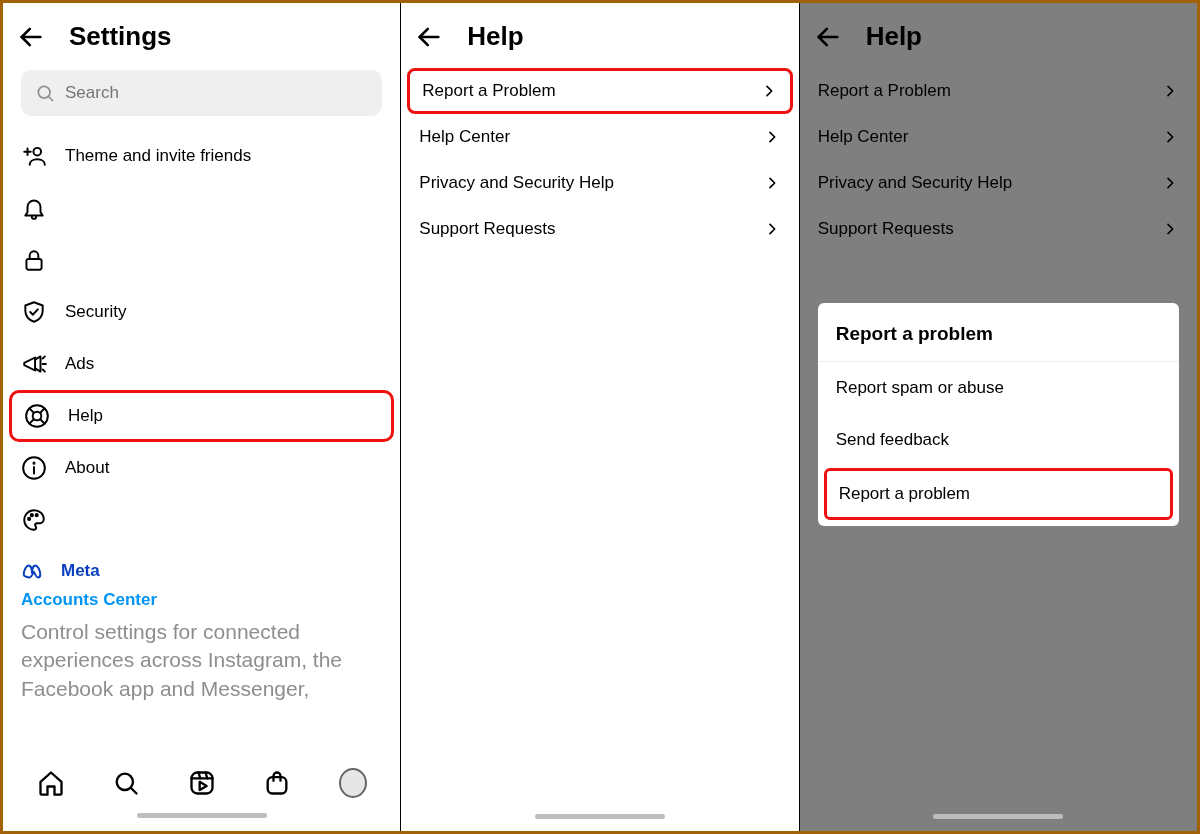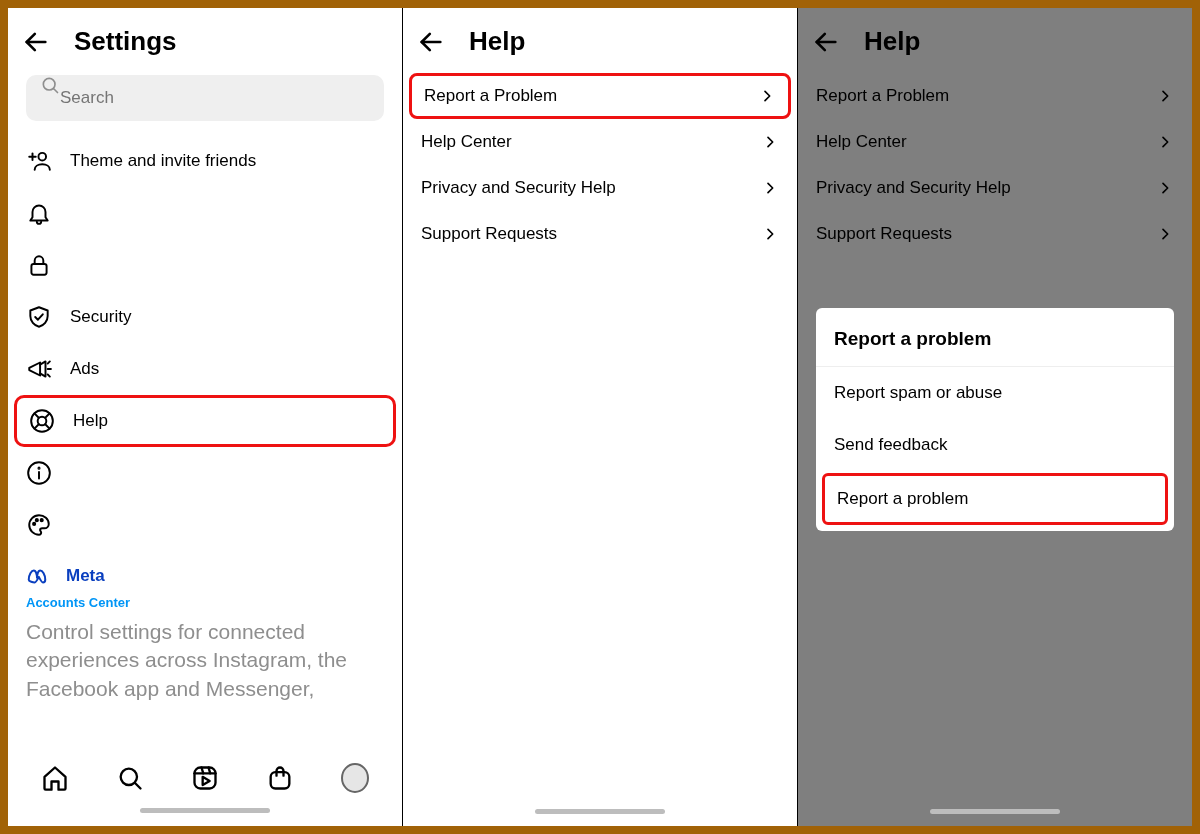--- a/index.html
+++ b/index.html
@@ -1,36 +1,36 @@
 <!DOCTYPE html>
 <html><head>
 <meta charset="utf-8">
 <style>
   * { box-sizing: border-box; margin: 0; padding: 0; }
   body { font-family: -apple-system, BlinkMacSystemFont, "Segoe UI", Helvetica, Arial, sans-serif; background:#fff; }
-  .frame { width:1200px; height:834px; border:8px solid #a16207; display:flex; position:relative; overflow:hidden; }
+  .frame { width:1200px; height:834px; border:3px solid #a16207; display:flex; position:relative; overflow:hidden; }
   .panel { flex:1 1 0; position:relative; border-right:1px solid #000; display:flex; flex-direction:column; background:#fff; }
   .panel:last-child { border-right:none; }
   .panel.dim::before { content:""; position:absolute; inset:0; background:rgba(0,0,0,0.5); z-index:2; }
   .panel.dim .popup { z-index:3; }
   .header { display:flex; align-items:center; padding:18px 14px 10px 14px; gap:24px; }
   .header .title { font-size:26px; font-weight:700; }
   .body { flex:1 1 auto; overflow:hidden; display:flex; flex-direction:column; }
-  .search { margin:8px 18px 14px 18px; background:#efefef; border-radius:10px; height:46px; display:flex; padding:0 14px; color:#8e8e8e; }
+  .search { margin:8px 18px 14px 18px; background:#efefef; border-radius:10px; height:46px; display:flex; align-items:center; padding:0 14px; gap:10px; color:#8e8e8e; }
   .search input { border:none; background:transparent; font-size:17px; flex:1; outline:none; color:#8e8e8e; }
   .list { display:flex; flex-direction:column; }
   .row { display:flex; align-items:center; padding:13px 18px; gap:18px; font-size:17px; cursor:pointer; }
   .row .label { flex:1; }
   .row .icon { width:26px; height:26px; display:flex; align-items:center; justify-content:center; flex-shrink:0; }
   .row .chev { width:18px; display:flex; align-items:center; justify-content:center; color:#000; }
   .row.hl { border:3px solid #e11; border-radius:10px; margin:0 6px; padding:10px 12px; }
   .row.hl-tight { border:3px solid #e11; border-radius:8px; margin:0 6px; padding:10px 12px; }
   .meta-section { padding:14px 18px 0 18px; font-size:16px; }
   .meta-brand { display:flex; align-items:center; gap:18px; color:#0a3fbf; font-weight:600; font-size:17px; margin-bottom:8px; }
-  .accounts-link { color:#0095f6; font-size:13px; font-weight:600; margin-bottom:8px; }
+  .accounts-link { color:#0095f6; font-size:17px; font-weight:600; margin-bottom:8px; }
   .meta-desc { color:#8e8e8e; font-size:21px; line-height:1.35; }
   .bottom-nav { position:absolute; bottom:0; left:0; right:0; height:70px; background:#fff; display:flex; flex-direction:column; }
   .nav-icons { display:flex; justify-content:space-around; align-items:center; padding:8px 10px 0 10px; }
   .nav-icons .ic { width:28px; height:28px; display:flex; align-items:center; justify-content:center; }
   .home-ind { width:130px; height:5px; background:#bdbdbd; border-radius:3px; margin:16px auto 6px auto; }
   .avatar { width:30px; height:30px; border-radius:50%; background:#e6e6e6; border:2px solid #666; }
   .popup { position:absolute; left:18px; right:18px; top:300px; background:#fff; border-radius:6px; overflow:hidden; }
   .popup-title { font-size:19px; font-weight:700; padding:20px 18px 16px 18px; border-bottom:1px solid #eee; }
   .popup-row { font-size:17px; padding:16px 18px; cursor:pointer; }
   .popup-row.hl { border:3px solid #e11; border-radius:6px; margin:2px 6px 6px 6px; padding:13px 12px; }
@@ -125,20 +125,21 @@
           <span class="label">Help</span>
         </div>
         <div class="row">
           <span class="icon">
             <svg width="26" height="26" viewBox="0 0 24 24" fill="none" stroke="#000" stroke-width="1.8" stroke-linecap="round" stroke-linejoin="round">
                 <circle cx="12" cy="12" r="10"></circle>
                 <line x1="12" y1="11" x2="12" y2="17"></line>
                 <circle cx="12" cy="7.5" r="0.5" fill="#000"></circle>
               </svg>
           </span>
+          <span class="label">About</span>
         </div>
         <div class="row">
           <span class="icon">
             <svg width="26" height="26" viewBox="0 0 24 24" fill="none" stroke="#000" stroke-width="1.8" stroke-linecap="round" stroke-linejoin="round">
                 <path d="M12 3a9 9 0 100 18c1.5 0 2-1 2-2s-1-1.5-1-2.5 1-1.5 2-1.5h2a4 4 0 004-4c0-4.5-4-8-9-8z"></path>
                 <circle cx="7.5" cy="11" r="1"></circle>
                 <circle cx="10" cy="7.5" r="1"></circle>
                 <circle cx="14.5" cy="7.5" r="1"></circle>
               </svg>
           </span>

